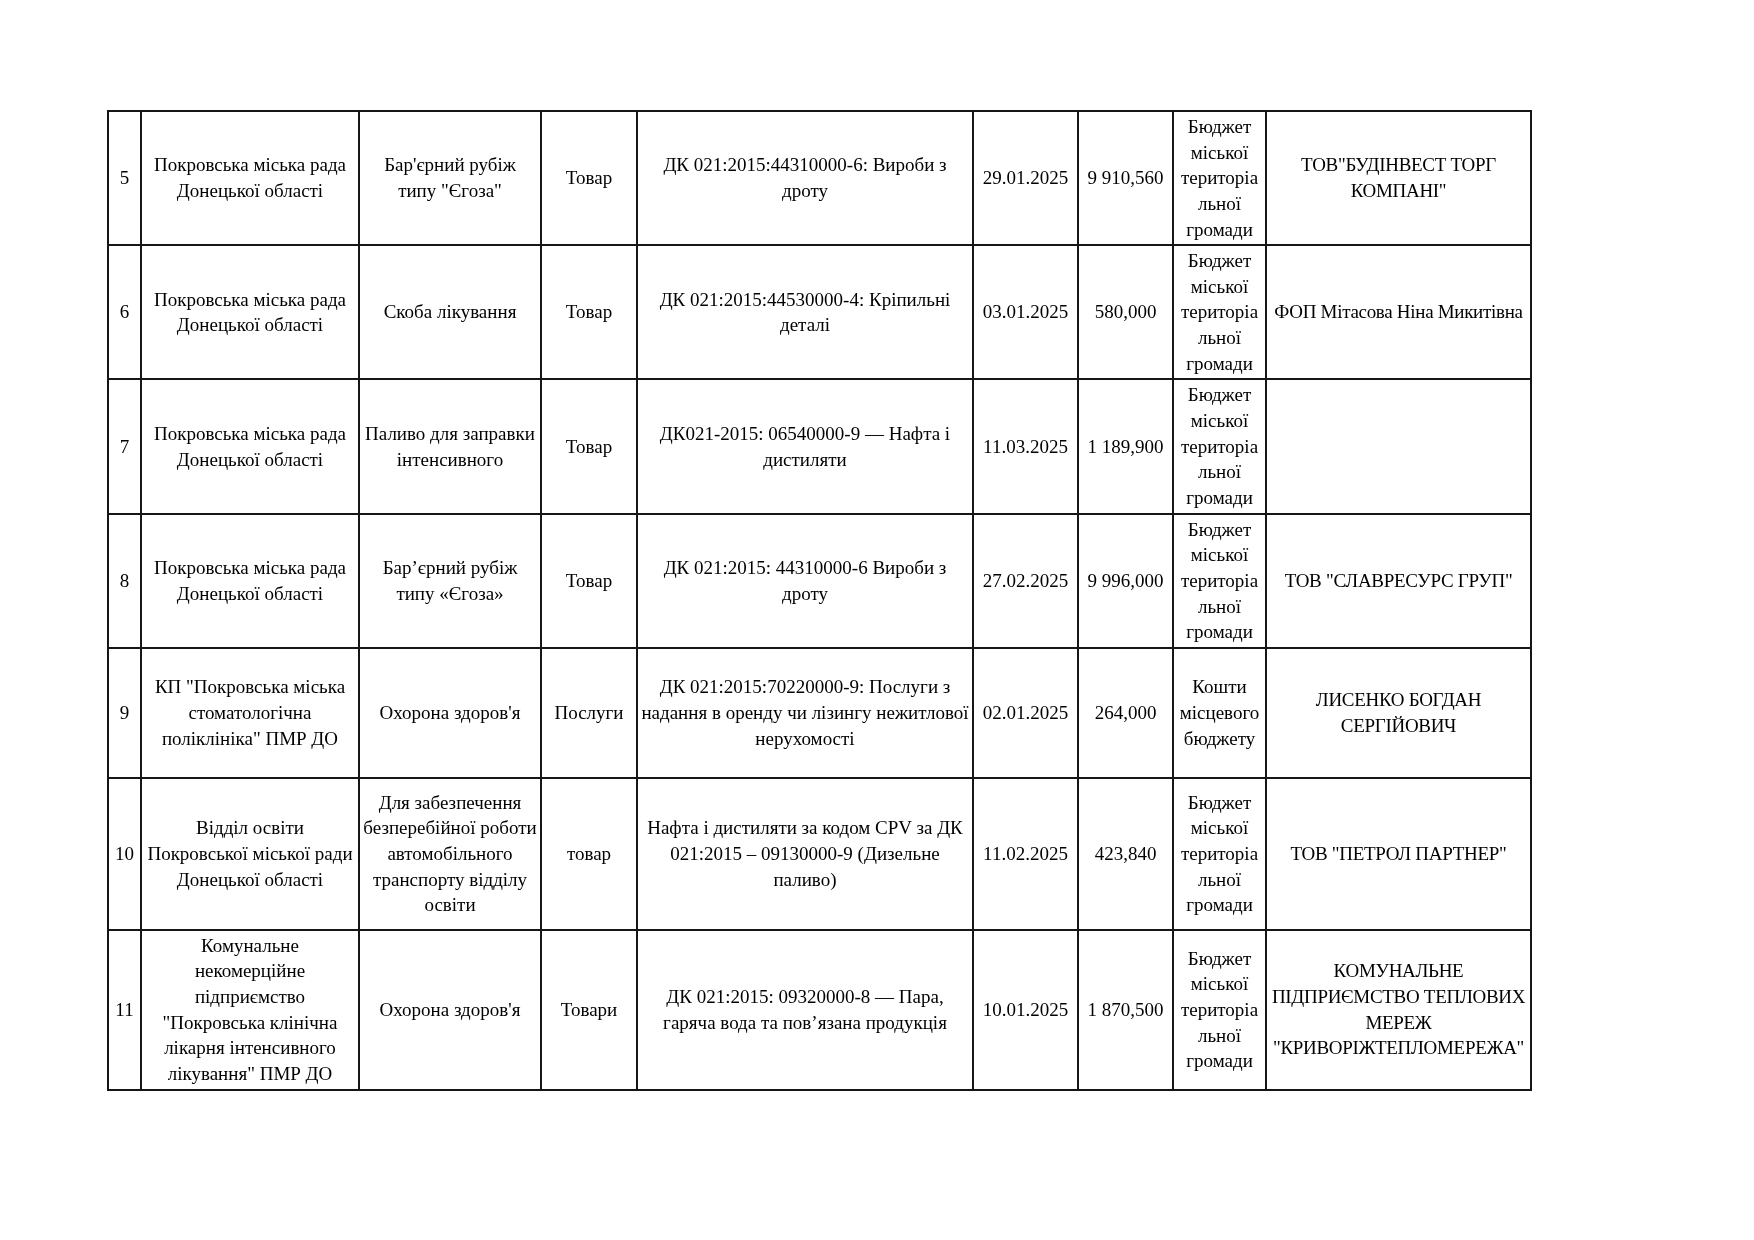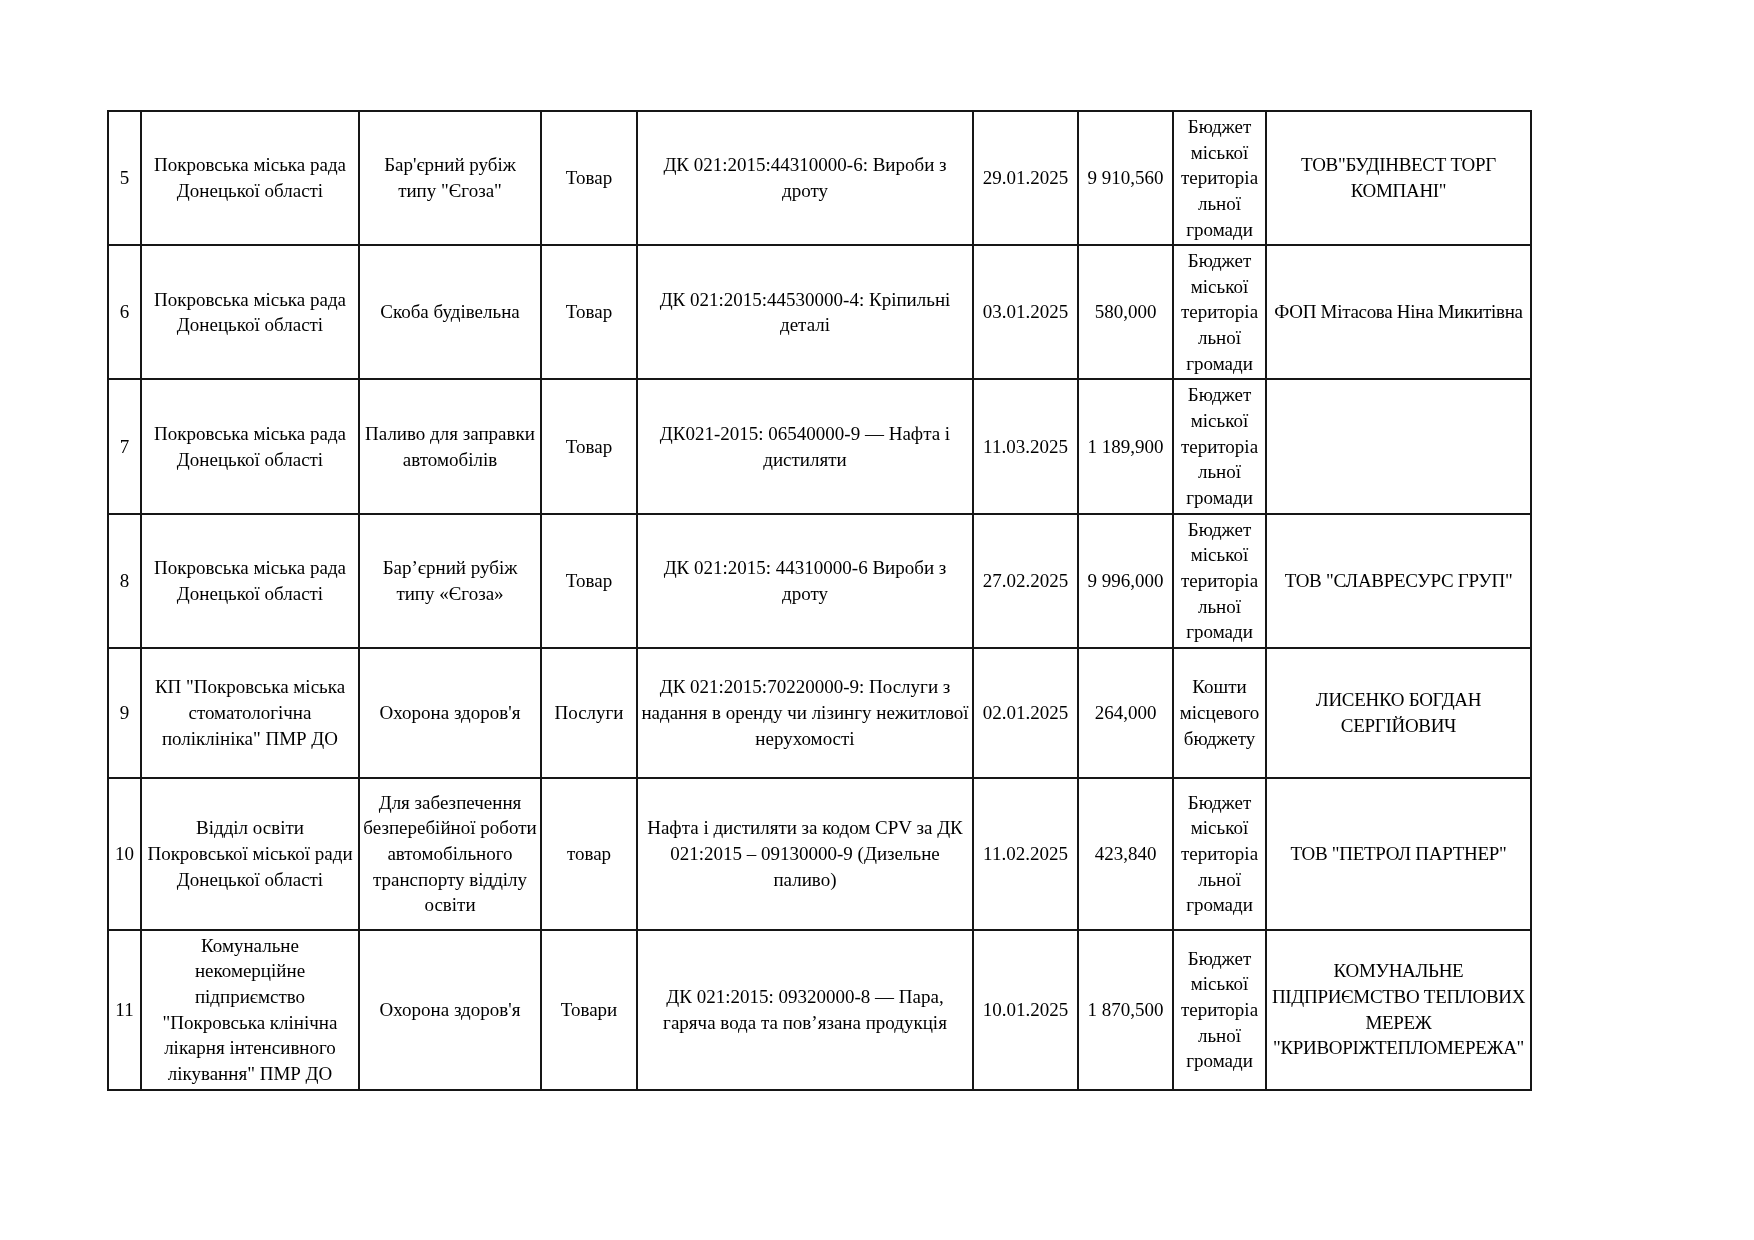--- a/index.html
+++ b/index.html
@@ -92,32 +92,32 @@
     <td class="c-type">Товар</td>
     <td class="c-code">ДК 021:2015:44310000-6: Вироби з дроту</td>
     <td class="c-date">29.01.2025</td>
     <td class="c-amount">9 910,560</td>
     <td class="c-funding">Бюджет міської територіальної громади</td>
     <td class="c-supplier">ТОВ"БУДІНВЕСТ ТОРГ КОМПАНІ"</td>
   </tr>
         <tr>
     <td class="c-num">6</td>
     <td class="c-customer">Покровська міська рада Донецької області</td>
-    <td class="c-item">Скоба будівельна</td>
+    <td class="c-item">Скоба лікування</td>
     <td class="c-type">Товар</td>
     <td class="c-code">ДК 021:2015:44530000-4: Кріпильні деталі</td>
     <td class="c-date">03.01.2025</td>
     <td class="c-amount">580,000</td>
     <td class="c-funding">Бюджет міської територіальної громади</td>
     <td class="c-supplier">ФОП Мітасова Ніна Микитівна</td>
   </tr>
         <tr>
     <td class="c-num">7</td>
     <td class="c-customer">Покровська міська рада Донецької області</td>
-    <td class="c-item">Паливо для заправки автомобілів</td>
+    <td class="c-item">Паливо для заправки інтенсивного</td>
     <td class="c-type">Товар</td>
     <td class="c-code">ДК021-2015: 06540000-9 — Нафта і дистиляти</td>
     <td class="c-date">11.03.2025</td>
     <td class="c-amount">1 189,900</td>
     <td class="c-funding">Бюджет міської територіальної громади</td>
     <td class="c-supplier"></td>
   </tr>
         <tr>
     <td class="c-num">8</td>
     <td class="c-customer">Покровська міська рада Донецької області</td>

